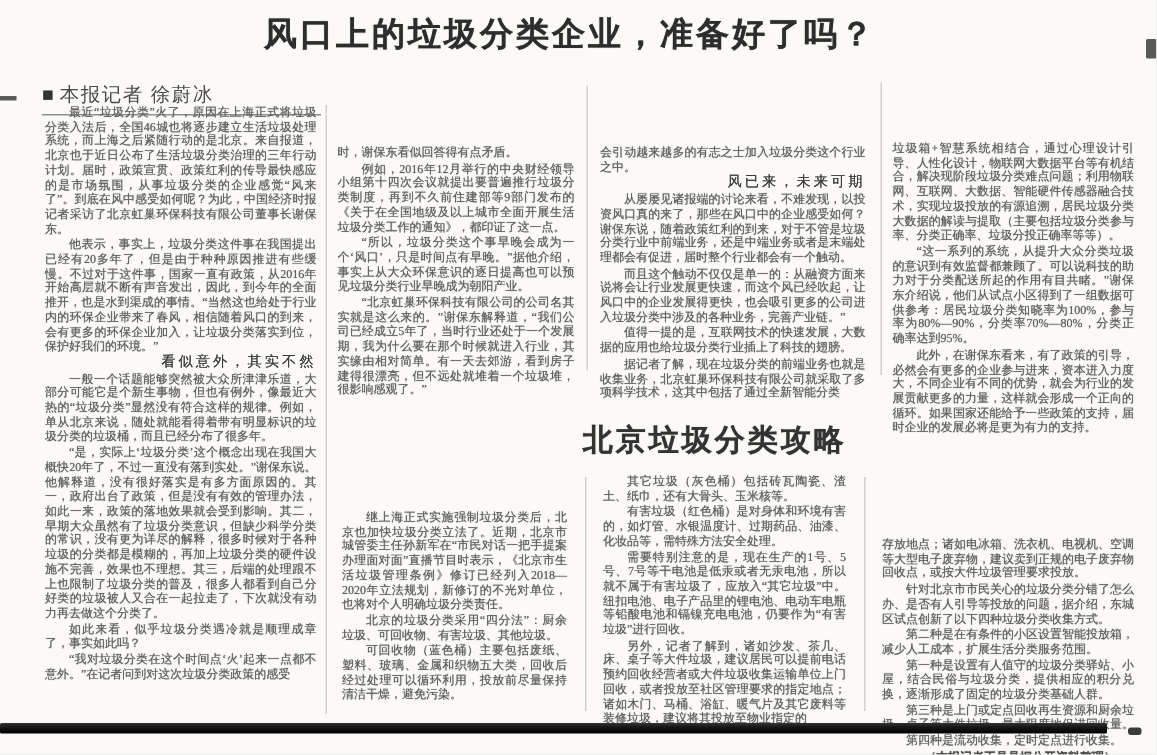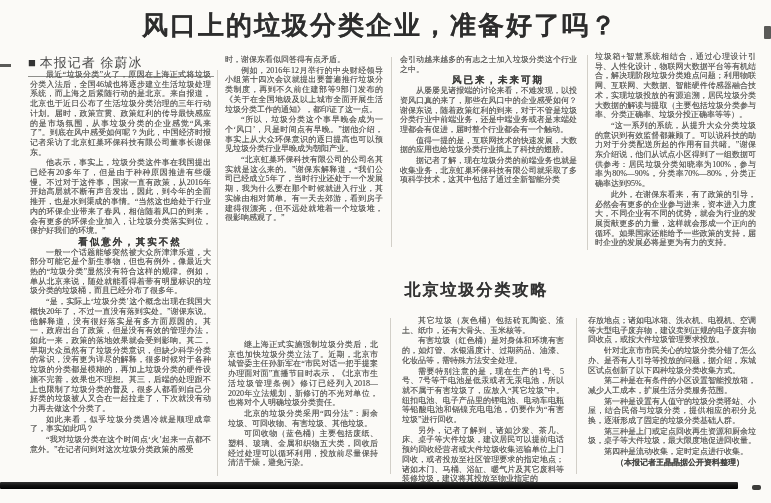--- a/index.html
+++ b/index.html
@@ -1,33 +1,33 @@
 <!DOCTYPE html>
 <html><head>
 <meta charset="utf-8">
 <style>
   html,body{margin:0;padding:0;background:#e9e9e7;}
   #page{position:relative;width:771px;height:503px;background:#fbfaf7;overflow:hidden;
         font-family:"Liberation Serif",serif;}
   .headline{position:absolute;left:0;top:8px;width:760px;text-align:center;
-        font-size:26px;font-weight:bold;letter-spacing:2px;color:#2d2d2d;
+        font-size:22px;font-weight:bold;letter-spacing:2px;color:#2d2d2d;
         text-shadow:0 0 .5px rgba(40,40,40,.7);}
   .byline{position:absolute;left:28px;top:54px;width:186px;padding-bottom:4px;
         border-bottom:1px solid #8f8f8b;font-family:"Liberation Sans",sans-serif;
         font-size:13px;color:#4a4a4a;letter-spacing:1px;}
   .byline .bullet{margin-right:3px;color:#333;}
   .col{position:absolute;font-size:8px;line-height:9.7px;color:#5f5f5d;text-align:justify;
         text-shadow:0 0 .6px rgba(100,100,98,.85);}
   .col p{margin:0 0 1px 0;text-indent:2em;}
-  .col p.noindent{text-indent:0;}
-  .subhead{font-family:"Liberation Sans",sans-serif;font-weight:bold;text-align:center;
+  .col p.noindent{text-indent:0;margin-top:42px;}
+  .subhead{font-family:"Liberation Sans",sans-serif;font-weight:normal;text-align:right;
         text-indent:0;font-size:9.5px;color:#3a3a38;letter-spacing:2px;margin:7px 0 6px;
         text-shadow:0 0 .4px rgba(50,50,50,.8);}
   .headline2{position:absolute;left:210px;top:280px;width:533px;text-align:center;
-        font-size:16px;font-weight:bold;letter-spacing:2px;color:#333;
+        font-size:20px;font-weight:bold;letter-spacing:2px;color:#333;
         text-shadow:0 0 .5px rgba(40,40,40,.7);}
   .attribution{font-weight:bold;color:#454543;text-align:center;text-indent:0;margin-top:3px;}
   .vrule{position:absolute;width:1px;background:#d2cfc8;}
   .bottom-bar{position:absolute;left:0;top:482px;width:738px;height:7px;
         background:linear-gradient(#333 0%,#141414 45%,#000 100%);border-radius:1px;}
   .artifact{position:absolute;background:#5a5a58;}
   #artifact-top-right{right:0;top:26px;width:7px;height:13px;border-radius:1px;}
   #artifact-left-edge{left:0;top:64px;width:11px;height:3px;}
   #artifact-bottom-right{left:752px;top:485px;width:9px;height:5px;border-radius:2px;background:#3c3c3a;}
 </style>
@@ -62,20 +62,21 @@
     <p class="noindent">时，谢保东看似回答得有点矛盾。</p>
     <p>例如，2016年12月举行的中央财经领导小组第十四次会议就提出要普遍推行垃圾分类制度，再到不久前住建部等9部门发布的《关于在全国地级及以上城市全面开展生活垃圾分类工作的通知》，都印证了这一点。</p>
     <p>“所以，垃圾分类这个事早晚会成为一个‘风口’，只是时间点有早晚。”据他介绍，事实上从大众环保意识的逐日提高也可以预见垃圾分类行业早晚成为朝阳产业。</p>
     <p>“北京虹巢环保科技有限公司的公司名其实就是这么来的。”谢保东解释道，“我们公司已经成立5年了，当时行业还处于一个发展期，我为什么要在那个时候就进入行业，其实缘由相对简单。有一天去郊游，看到房子建得很漂亮，但不远处就堆着一个垃圾堆，很影响感观了。”</p>
   </div>
 
   <div class="col" style="left:400px;top:55px;width:177px;height:196px;">
     <p class="noindent">会引动越来越多的有志之士加入垃圾分类这个行业之中。</p>
     <p class="subhead">风已来，未来可期</p>
     <p>从屡屡见诸报端的讨论来看，不难发现，以投资风口真的来了，那些在风口中的企业感受如何？谢保东说，随着政策红利的到来，对于不管是垃圾分类行业中前端业务，还是中端业务或者是末端处理都会有促进，届时整个行业都会有一个触动。</p>
+    <p>而且这个触动不仅仅是单一的：从融资方面来说将会让行业发展更快速，而这个风已经吹起，让风口中的企业发展得更快，也会吸引更多的公司进入垃圾分类中涉及的各种业务，完善产业链。”</p>
     <p>值得一提的是，互联网技术的快速发展，大数据的应用也给垃圾分类行业插上了科技的翅膀。</p>
     <p>据记者了解，现在垃圾分类的前端业务也就是收集业务，北京虹巢环保科技有限公司就采取了多项科学技术，这其中包括了通过全新智能分类</p>
   </div>
 
   <div class="col" style="left:595px;top:52px;width:161px;height:208px;">
     <p class="noindent">垃圾箱+智慧系统相结合，通过心理设计引导、人性化设计，物联网大数据平台等有机结合，解决现阶段垃圾分类难点问题；利用物联网、互联网、大数据、智能硬件传感器融合技术，实现垃圾投放的有源追溯，居民垃圾分类大数据的解读与提取（主要包括垃圾分类参与率、分类正确率、垃圾分投正确率等等）。</p>
     <p>“这一系列的系统，从提升大众分类垃圾的意识到有效监督都兼顾了。可以说科技的助力对于分类配送所起的作用有目共睹。”谢保东介绍说，他们从试点小区得到了一组数据可供参考：居民垃圾分类知晓率为100%，参与率为80%—90%，分类率70%—80%，分类正确率达到95%。</p>
     <p>此外，在谢保东看来，有了政策的引导，必然会有更多的企业参与进来，资本进入力度大，不同企业有不同的优势，就会为行业的发展贡献更多的力量，这样就会形成一个正向的循环。如果国家还能给予一些政策的支持，届时企业的发展必将是更为有力的支持。</p>
   </div>
 

